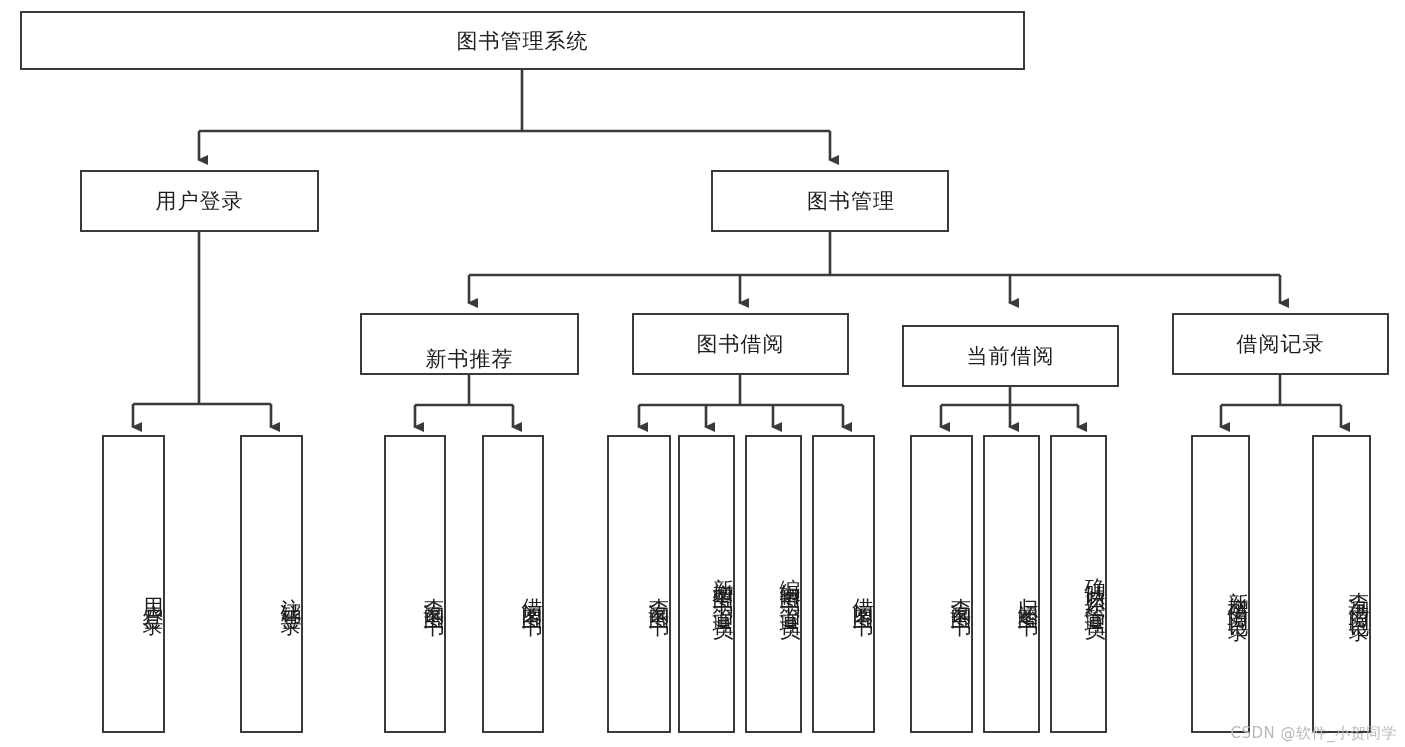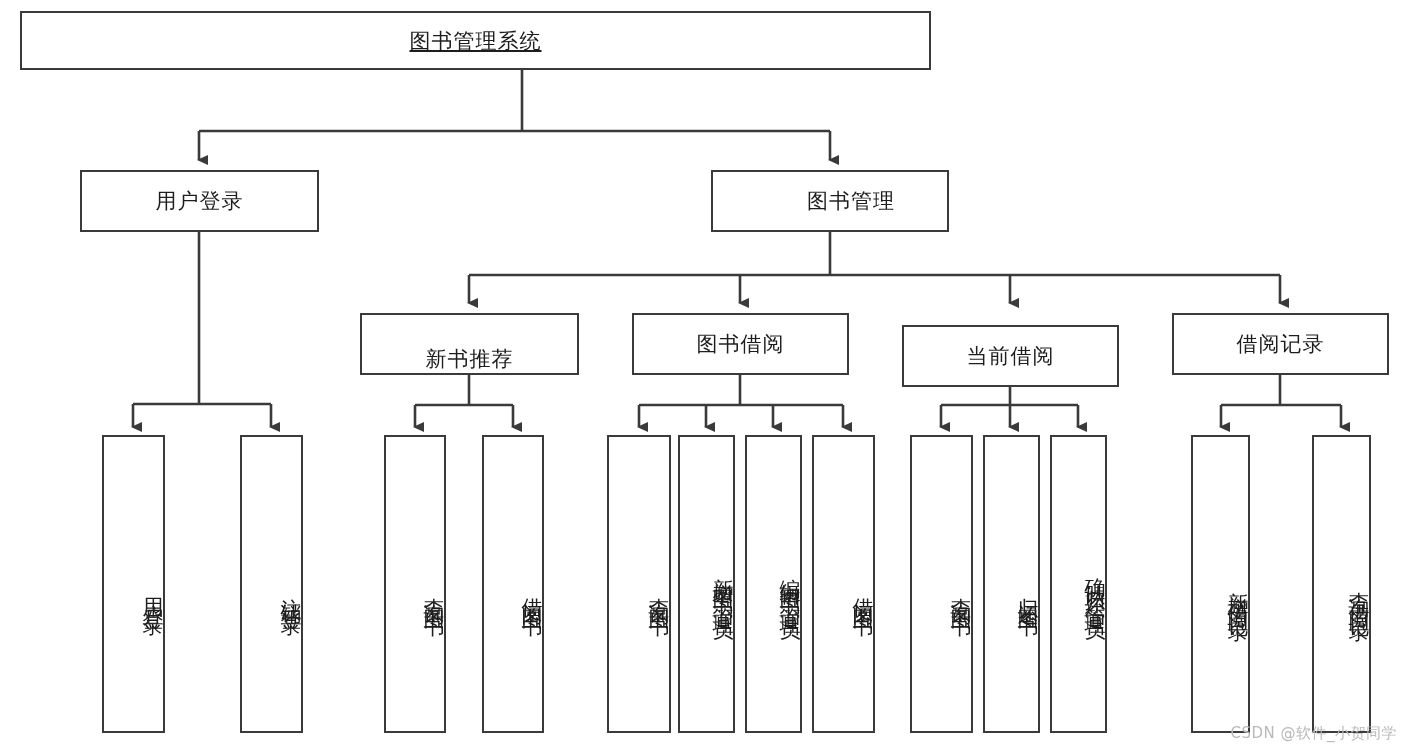--- a/index.html
+++ b/index.html
@@ -63,21 +63,21 @@
       <path d="M1010,405 L1010,427" marker-end="url(#arr)"></path>
       <path d="M1078,405 L1078,427" marker-end="url(#arr)"></path>
 
       <path d="M1280,375 L1280,405"></path>
       <path d="M1221,405 L1341,405"></path>
       <path d="M1221,405 L1221,427" marker-end="url(#arr)"></path>
       <path d="M1341,405 L1341,427" marker-end="url(#arr)"></path>
     </g>
   </svg>
 
-  <div class="node h" style="left:20px;top:11px;width:911px;height:59px;text-decoration:underline;">
+  <div class="node h" style="left:20px;top:11px;width:1005px;height:59px;">
     <span>图书管理系统</span>
   </div>
 
   <div class="node h" style="left:80px;top:170px;width:239px;height:62px;">
     <span>用户登录</span>
   </div>
   <div class="node h" style="left:711px;top:170px;width:238px;height:62px;padding-left:42px;">
     <span>图书管理</span>
   </div>
 

